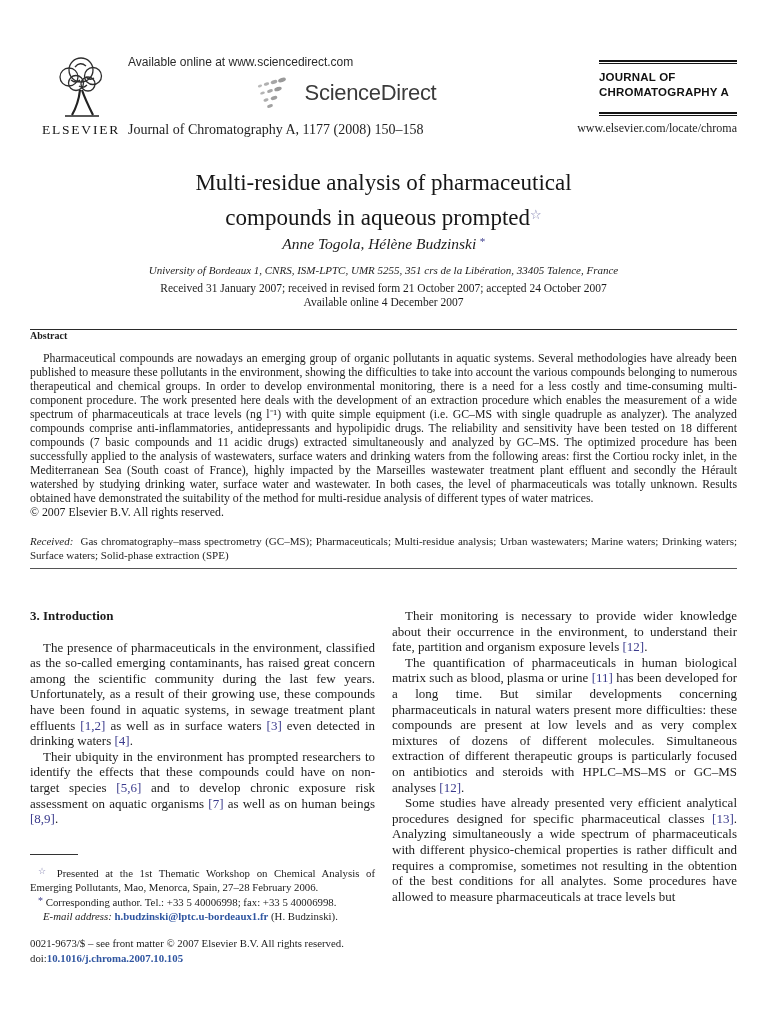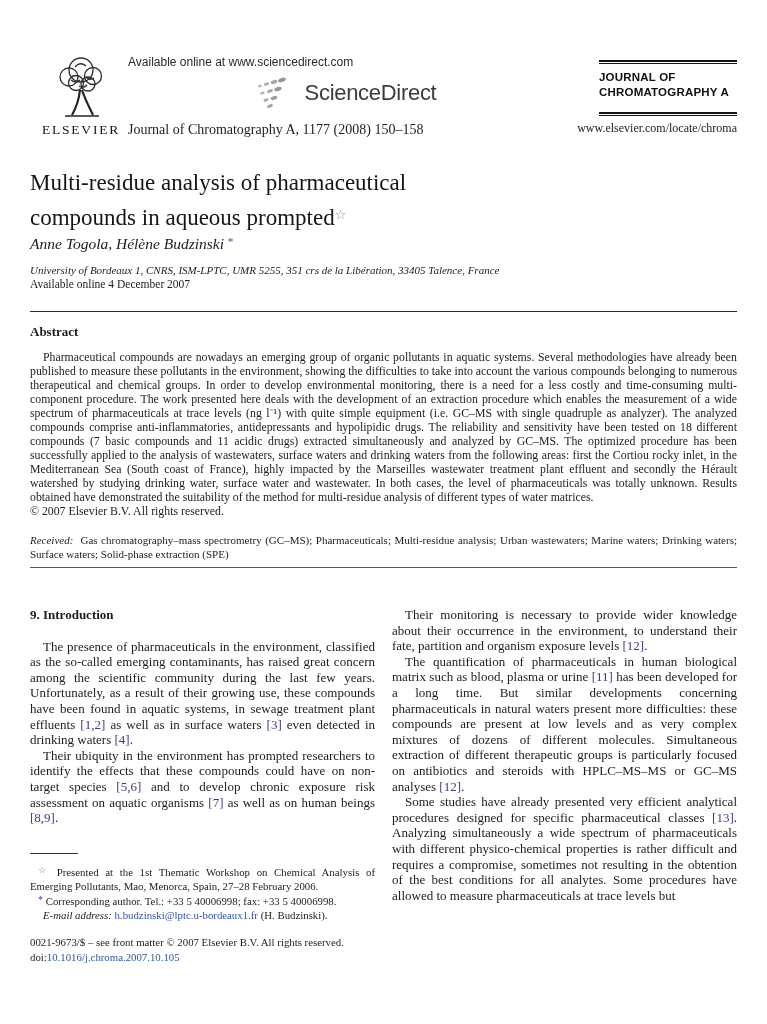--- a/index.html
+++ b/index.html
@@ -20,45 +20,45 @@
   .sd-word { font-family:"Liberation Sans", sans-serif; font-size:22px; color:#3b3b3b; letter-spacing:-0.3px; }
   .cite-line { font-size:14px; margin-top:10px; color:#222; }
 
   .head-right { flex:0 0 auto; width:176px; padding-top:8px; }
   .dbl { height:4px; border-top:2px solid #151515; border-bottom:1px solid #151515; margin-left:38px; }
   .mast { font-family:"Liberation Sans", sans-serif; font-weight:bold; font-size:11.5px;
           line-height:15px; letter-spacing:0.2px; margin:6px 0 12px 38px; color:#111; }
   .locate { font-size:12px; margin-top:5px; text-align:right; white-space:nowrap; color:#222; }
 
   
-  .titleblock { }
+  .titleblock { text-align:center; }
   .title { margin-top:29px; font-size:23px; font-weight:normal; line-height:32px; color:#161616; }
   .star { color:var(--star, #8080b0); font-size:13px; vertical-align:6px; }
   .authors { margin-top:1px; font-size:15.5px;font-style:italic; }
   .amark { color:var(--cite, #3a3a8c); font-size:11px; vertical-align:4px; }
   .affil { margin-top:11px; font-style:italic; font-size:11px; }
   .dates { margin-top:6px; font-size:11.5px; }
   .dates2 { margin-top:2px; font-size:11.5px; }
 
   .rule-full { border-top:1px solid #2a2a2a; margin-top:21px; }
   .rule-thin { border-top:1px solid #555; margin-top:6px; }
 
   
-  .abstract h2 { margin-top:12px; font-size:13px; }
+  .abstract h2 { font-size:10px; }
   .abs-body { margin-top:10px; font-size:11.8px; line-height:14px; text-align:justify; text-indent:13px; }
   .abs-copy { font-size:11.8px; line-height:14px; }
   .keywords { margin-top:16px; font-size:11px; line-height:13.5px; text-align:justify; }
 
   
   .columns { display:flex; gap:17px; margin-top:39px; }
   .col { width:345px; flex:0 0 auto; font-size:13px; line-height:15.6px; text-align:justify; }
   .col h3 { font-size:13px; margin:0 0 16px; }
   .bp { text-indent:13px; margin:0; }
   .cite { color:var(--cite, #3a3a8c); }
-  .link { color:var(--link, #2f55a0); }
+  .link { color:var(--link, #2f55a0);font-weight:bold; }
 
   
   .fnblock { margin-top:27px; }
   .fn-rule { width:48px; border-top:1px solid #333; margin-bottom:9px; }
   .fn { font-size:10.8px; line-height:14px; margin:0; text-align:justify; text-indent:8px; }
   .fn.noind { text-indent:0; }
   .fn.ind13 { text-indent:13px; }
   .fnstar { color:var(--star, #8080b0); font-size:9px; vertical-align:3px; }
   .fnmark { color:var(--cite, #3a3a8c); font-size:10px; vertical-align:2px; }
   .pagefoot { margin-top:13px; }
@@ -125,37 +125,38 @@
 
   <section class="titleblock">
     <h1 class="title">
       <span>Multi-residue analysis of pharmaceutical</span><br>
       <span>compounds in aqueous prompted</span><span class="star">☆</span>
     </h1>
     <div class="authors">
       <span>Anne Togola, Hélène Budzinski</span><span> </span><span class="amark">*</span>
     </div>
     <div class="affil">University of Bordeaux 1, CNRS, ISM-LPTC, UMR 5255, 351 crs de la Libération, 33405 Talence, France</div>
+    <div class="dates">Received 31 January 2007; received in revised form 21 October 2007; accepted 24 October 2007</div>
     <div class="dates2">Available online 4 December 2007</div>
   </section>
 
   <div class="rule-full"></div>
 
   <section class="abstract">
     <h2>Abstract</h2>
     <p class="abs-body">Pharmaceutical compounds are nowadays an emerging group of organic pollutants in aquatic systems. Several methodologies have already been published to measure these pollutants in the environment, showing the difficulties to take into account the various compounds belonging to numerous therapeutical and chemical groups. In order to develop environmental monitoring, there is a need for a less costly and time-consuming multi-component procedure. The work presented here deals with the development of an extraction procedure which enables the measurement of a wide spectrum of pharmaceuticals at trace levels (ng l⁻¹) with quite simple equipment (i.e. GC–MS with single quadruple as analyzer). The analyzed compounds comprise anti-inflammatories, antidepressants and hypolipidic drugs. The reliability and sensitivity have been tested on 18 different compounds (7 basic compounds and 11 acidic drugs) extracted simultaneously and analyzed by GC–MS. The optimized procedure has been successfully applied to the analysis of wastewaters, surface waters and drinking waters from the following areas: first the Cortiou rocky inlet, in the Mediterranean Sea (South coast of France), highly impacted by the Marseilles wastewater treatment plant effluent and secondly the Hérault watershed by studying drinking water, surface water and wastewater. In both cases, the level of pharmaceuticals was totally unknown. Results obtained have demonstrated the suitability of the method for multi-residue analysis of different types of water matrices.</p>
     <p class="abs-copy">© 2007 Elsevier B.V. All rights reserved.</p>
     <p class="keywords"><i>Received:</i>&nbsp; <span>Gas chromatography–mass spectrometry (GC–MS); Pharmaceuticals; Multi-residue analysis; Urban wastewaters; Marine waters; Drinking waters; Surface waters; Solid-phase extraction (SPE)</span></p>
   </section>
 
   <div class="rule-thin"></div>
 
   <div class="columns">
     <div class="col">
-      <h3>9. Introduction</h3>
+      <h3>3. Introduction</h3>
       <p class="bp"><span>The presence of pharmaceuticals in the environment, classified as the so-called emerging contaminants, has raised great concern among the scientific community during the last few years. Unfortunately, as a result of their growing use, these compounds have been found in aquatic systems, in sewage treatment plant effluents </span><span class="cite">[1,2]</span><span> as well as in surface waters </span><span class="cite">[3]</span><span> even detected in drinking waters </span><span class="cite">[4]</span><span>.</span></p>
       <p class="bp"><span>Their ubiquity in the environment has prompted researchers to identify the effects that these compounds could have on non-target species </span><span class="cite">[5,6]</span><span> and to develop chronic exposure risk assessment on aquatic organisms </span><span class="cite">[7]</span><span> as well as on human beings </span><span class="cite">[8,9]</span><span>.</span></p>
 
       <div class="fnblock">
         <div class="fn-rule"></div>
         <p class="fn"><span class="fnstar">☆</span> <span>Presented at the 1st Thematic Workshop on Chemical Analysis of Emerging Pollutants, Mao, Menorca, Spain, 27–28 February 2006.</span></p>
         <p class="fn"><span class="fnmark">*</span> <span>Corresponding author. Tel.: +33 5 40006998; fax: +33 5 40006998.</span></p>
         <p class="fn ind13"><i>E-mail address:</i> <span class="link">h.budzinski@lptc.u-bordeaux1.fr</span><span> (H. Budzinski).</span></p>
       </div>
 

